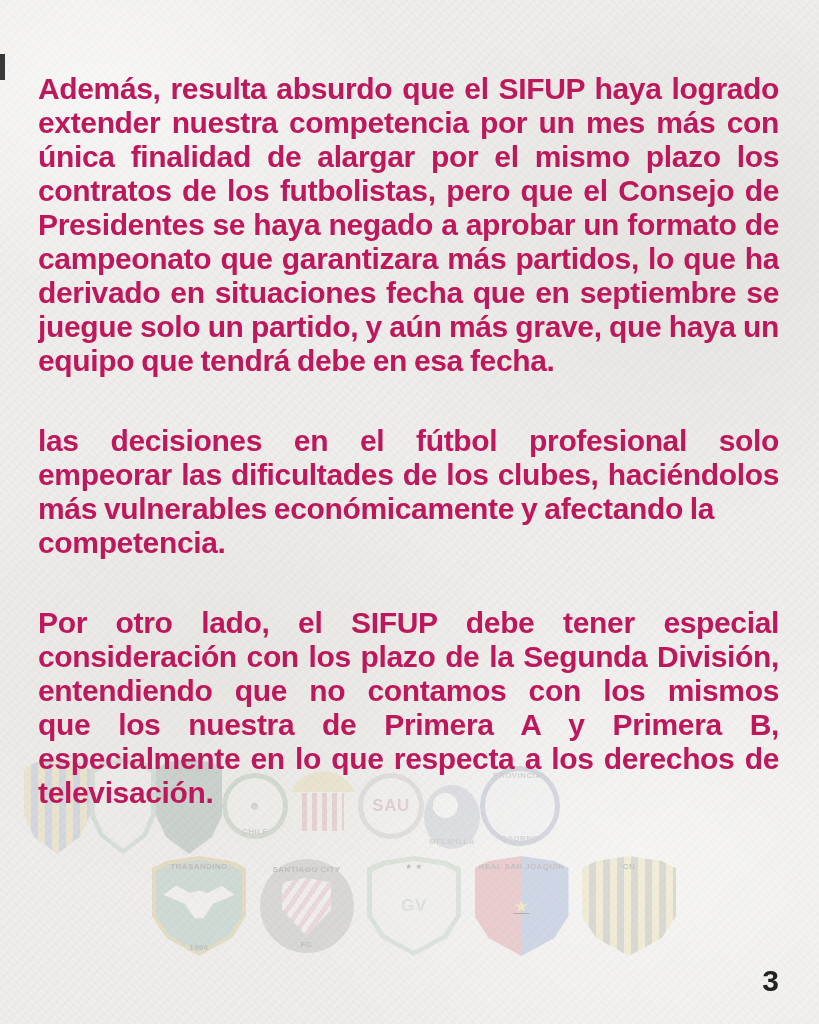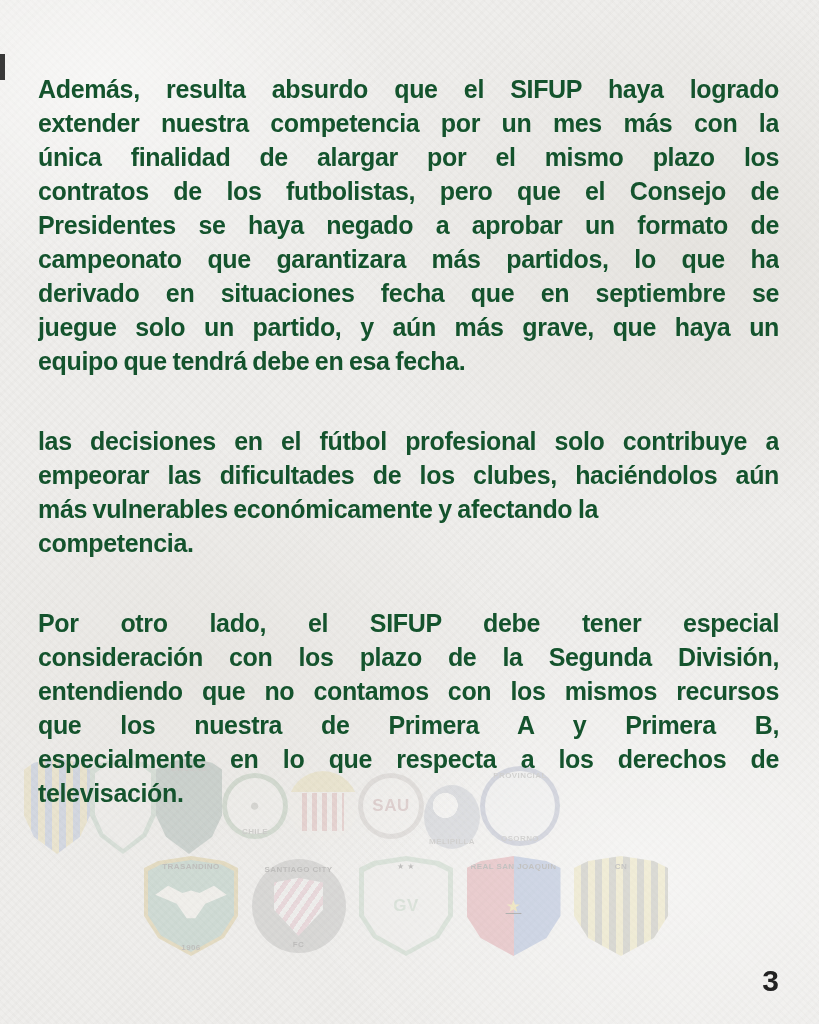--- a/index.html
+++ b/index.html
@@ -16,21 +16,21 @@
       radial-gradient(500px 380px at 85% 25%, rgba(214,210,202,.35), transparent 70%),
       radial-gradient(460px 340px at 25% 65%, rgba(218,214,206,.30), transparent 70%),
       radial-gradient(520px 380px at 80% 85%, rgba(255,255,255,.45), transparent 70%),
       repeating-linear-gradient(45deg, rgba(120,115,105,.028) 0 2px, rgba(255,255,255,0) 2px 5px),
       repeating-linear-gradient(-45deg, rgba(120,115,105,.022) 0 3px, rgba(255,255,255,0) 3px 7px);
   }
 
   .content{position:relative;z-index:2;padding:72px 40px 0 38px;}
   .paragraph{margin:0 0 46px 0;}
   .line{
-    font-weight:700;font-size:25px;line-height:34px;color:#14532d;
+    font-weight:700;font-size:30px;line-height:34px;color:#be185d;
     letter-spacing:-0.35px;word-spacing:-1px;
     text-align:left;white-space:normal;height:34px;overflow:hidden;
   }
   .line.j{text-align:justify;text-align-last:justify;}
 
   .page-number{
     position:absolute;right:40px;bottom:26px;z-index:3;
     font-weight:700;font-size:30px;color:#222;
   }
 
@@ -39,21 +39,21 @@
     background:#181818;z-index:2;opacity:.85;
   }
 
   
   .row-top{
     position:absolute;top:750px;left:24px;right:24px;height:112px;z-index:1;
     display:flex;justify-content:flex-start;align-items:center;
     opacity:.17;filter:blur(.4px);
   }
   .row-bottom{
-    position:absolute;top:854px;left:144px;width:524px;height:104px;z-index:1;
+    position:absolute;top:854px;left:152px;width:524px;height:104px;z-index:1;
     display:flex;justify-content:space-between;align-items:center;
     opacity:.26;filter:blur(.3px);
   }
   .logo{
     position:relative;flex:0 0 auto;
     display:flex;align-items:center;justify-content:center;
   }
   .row-top .logo{width:66px;height:96px;}
   .row-top .logo.shape-circle{height:66px;}
   .row-top .logo:nth-child(5){width:70px;height:70px;}

